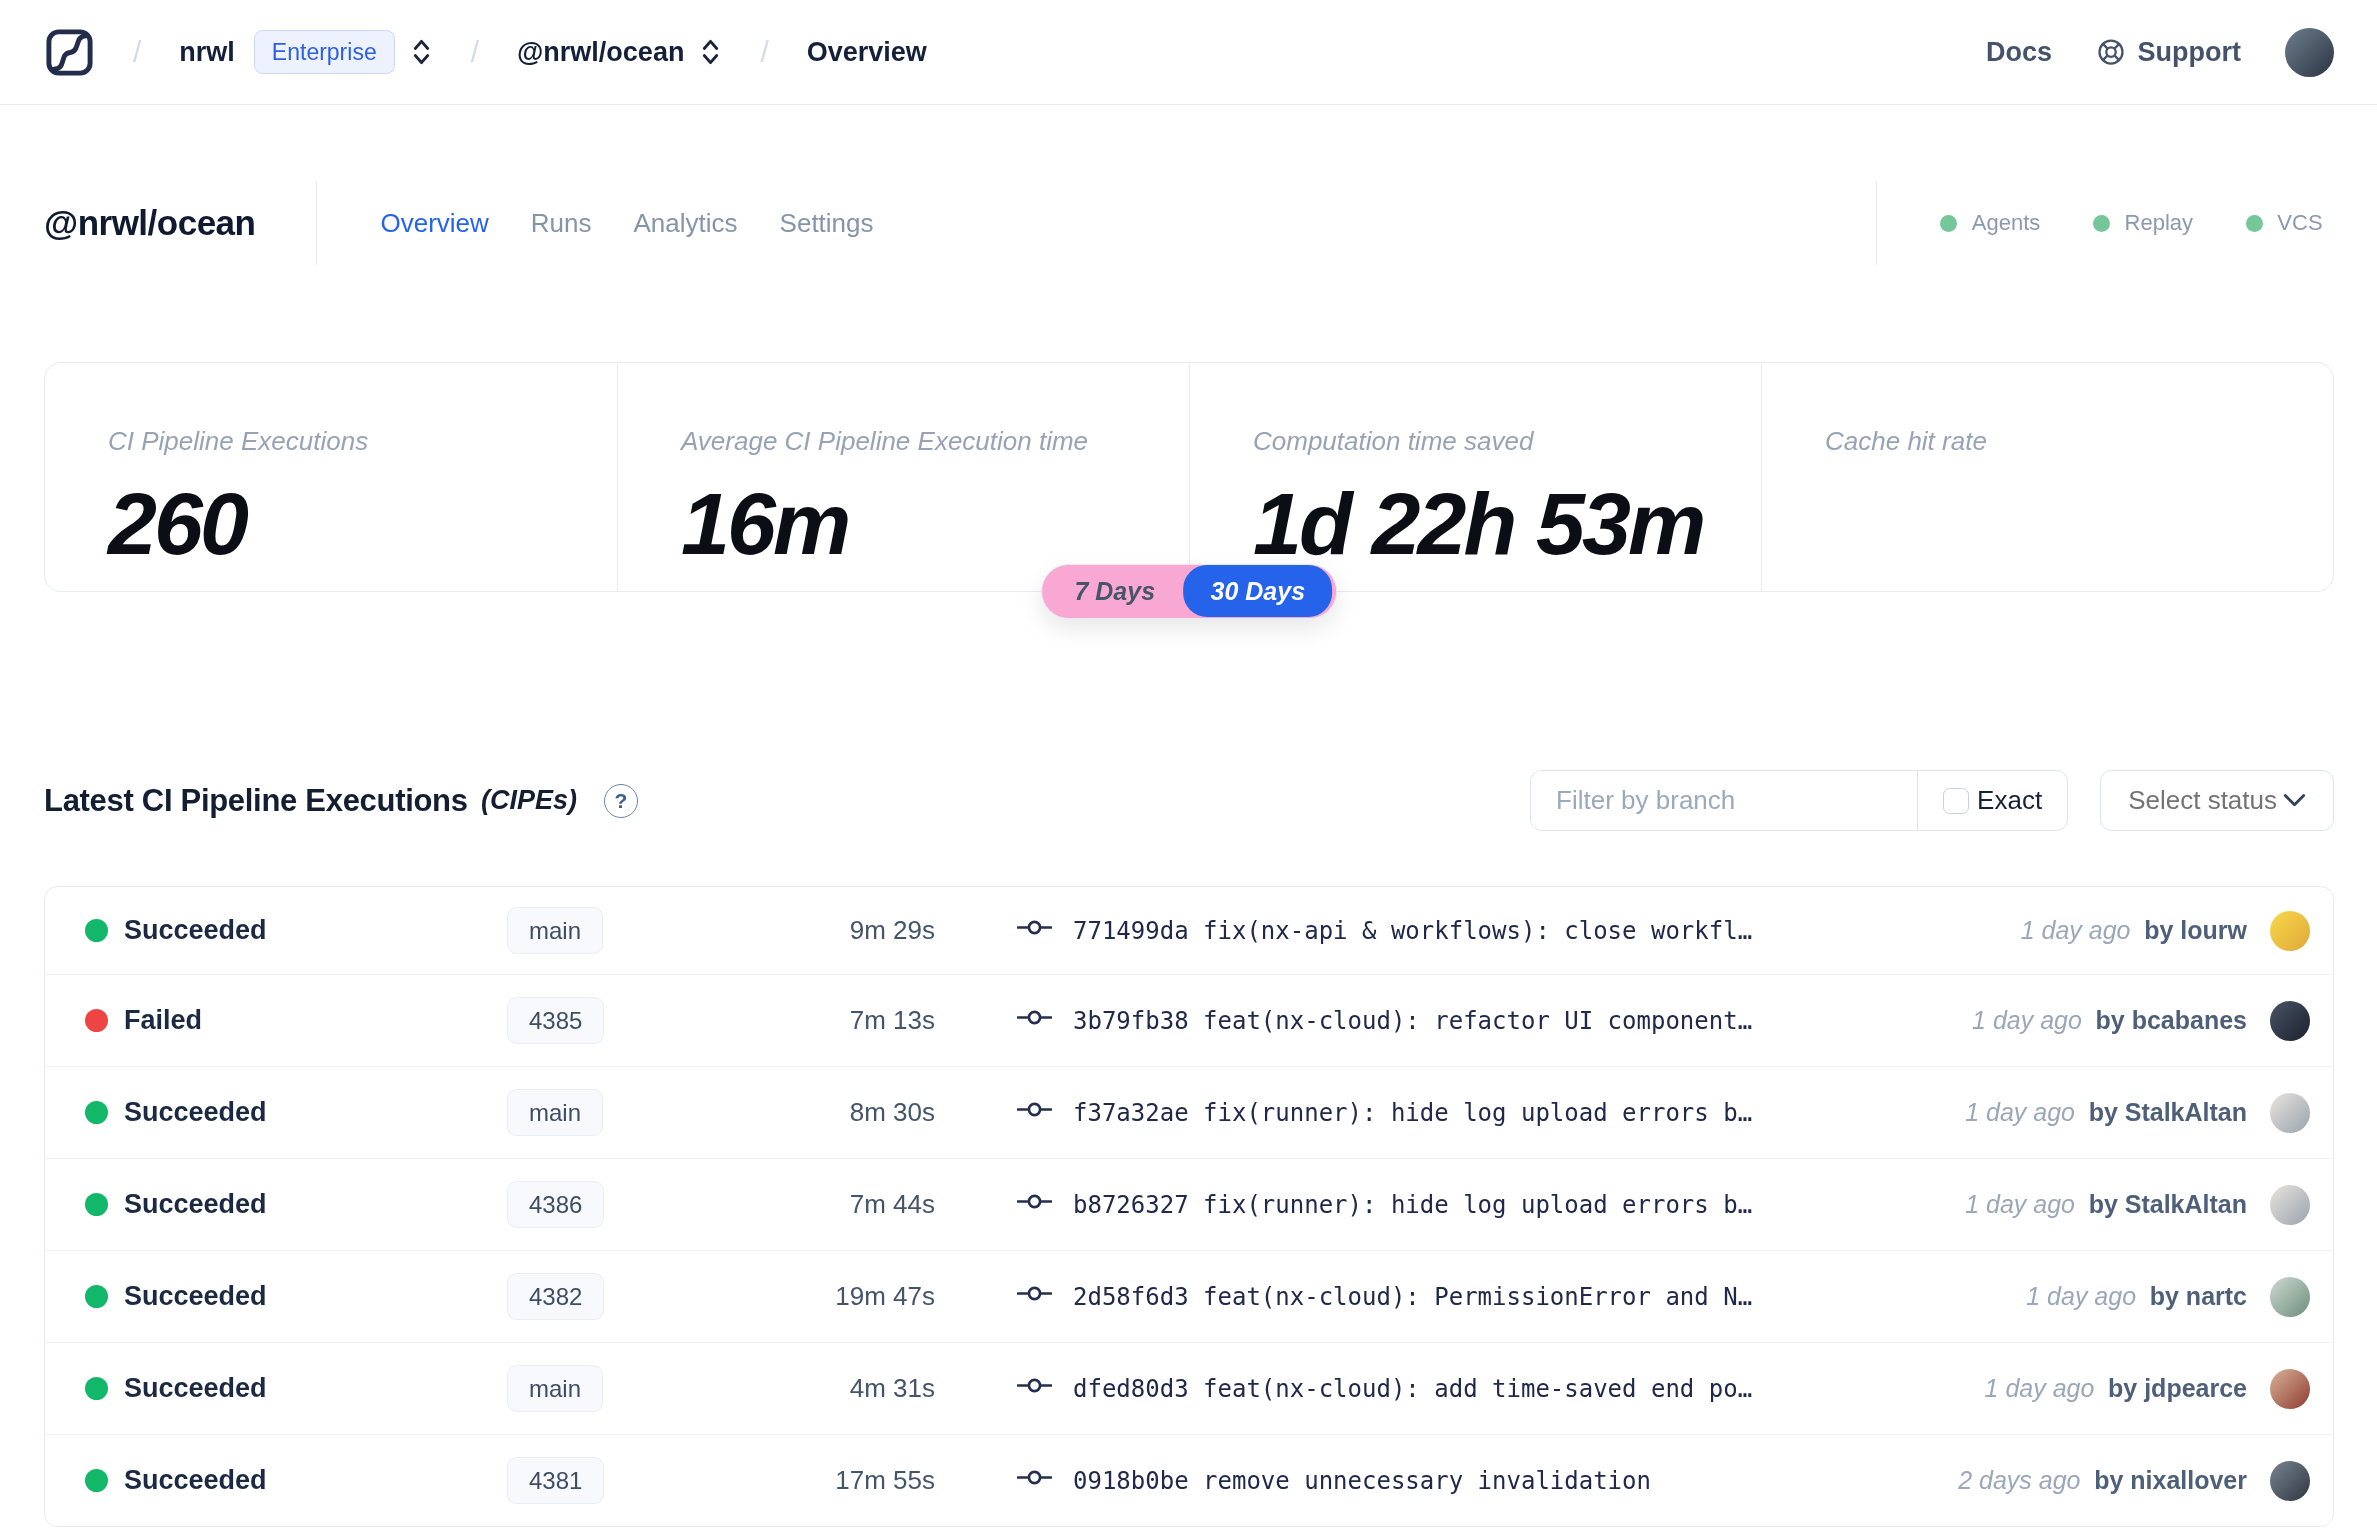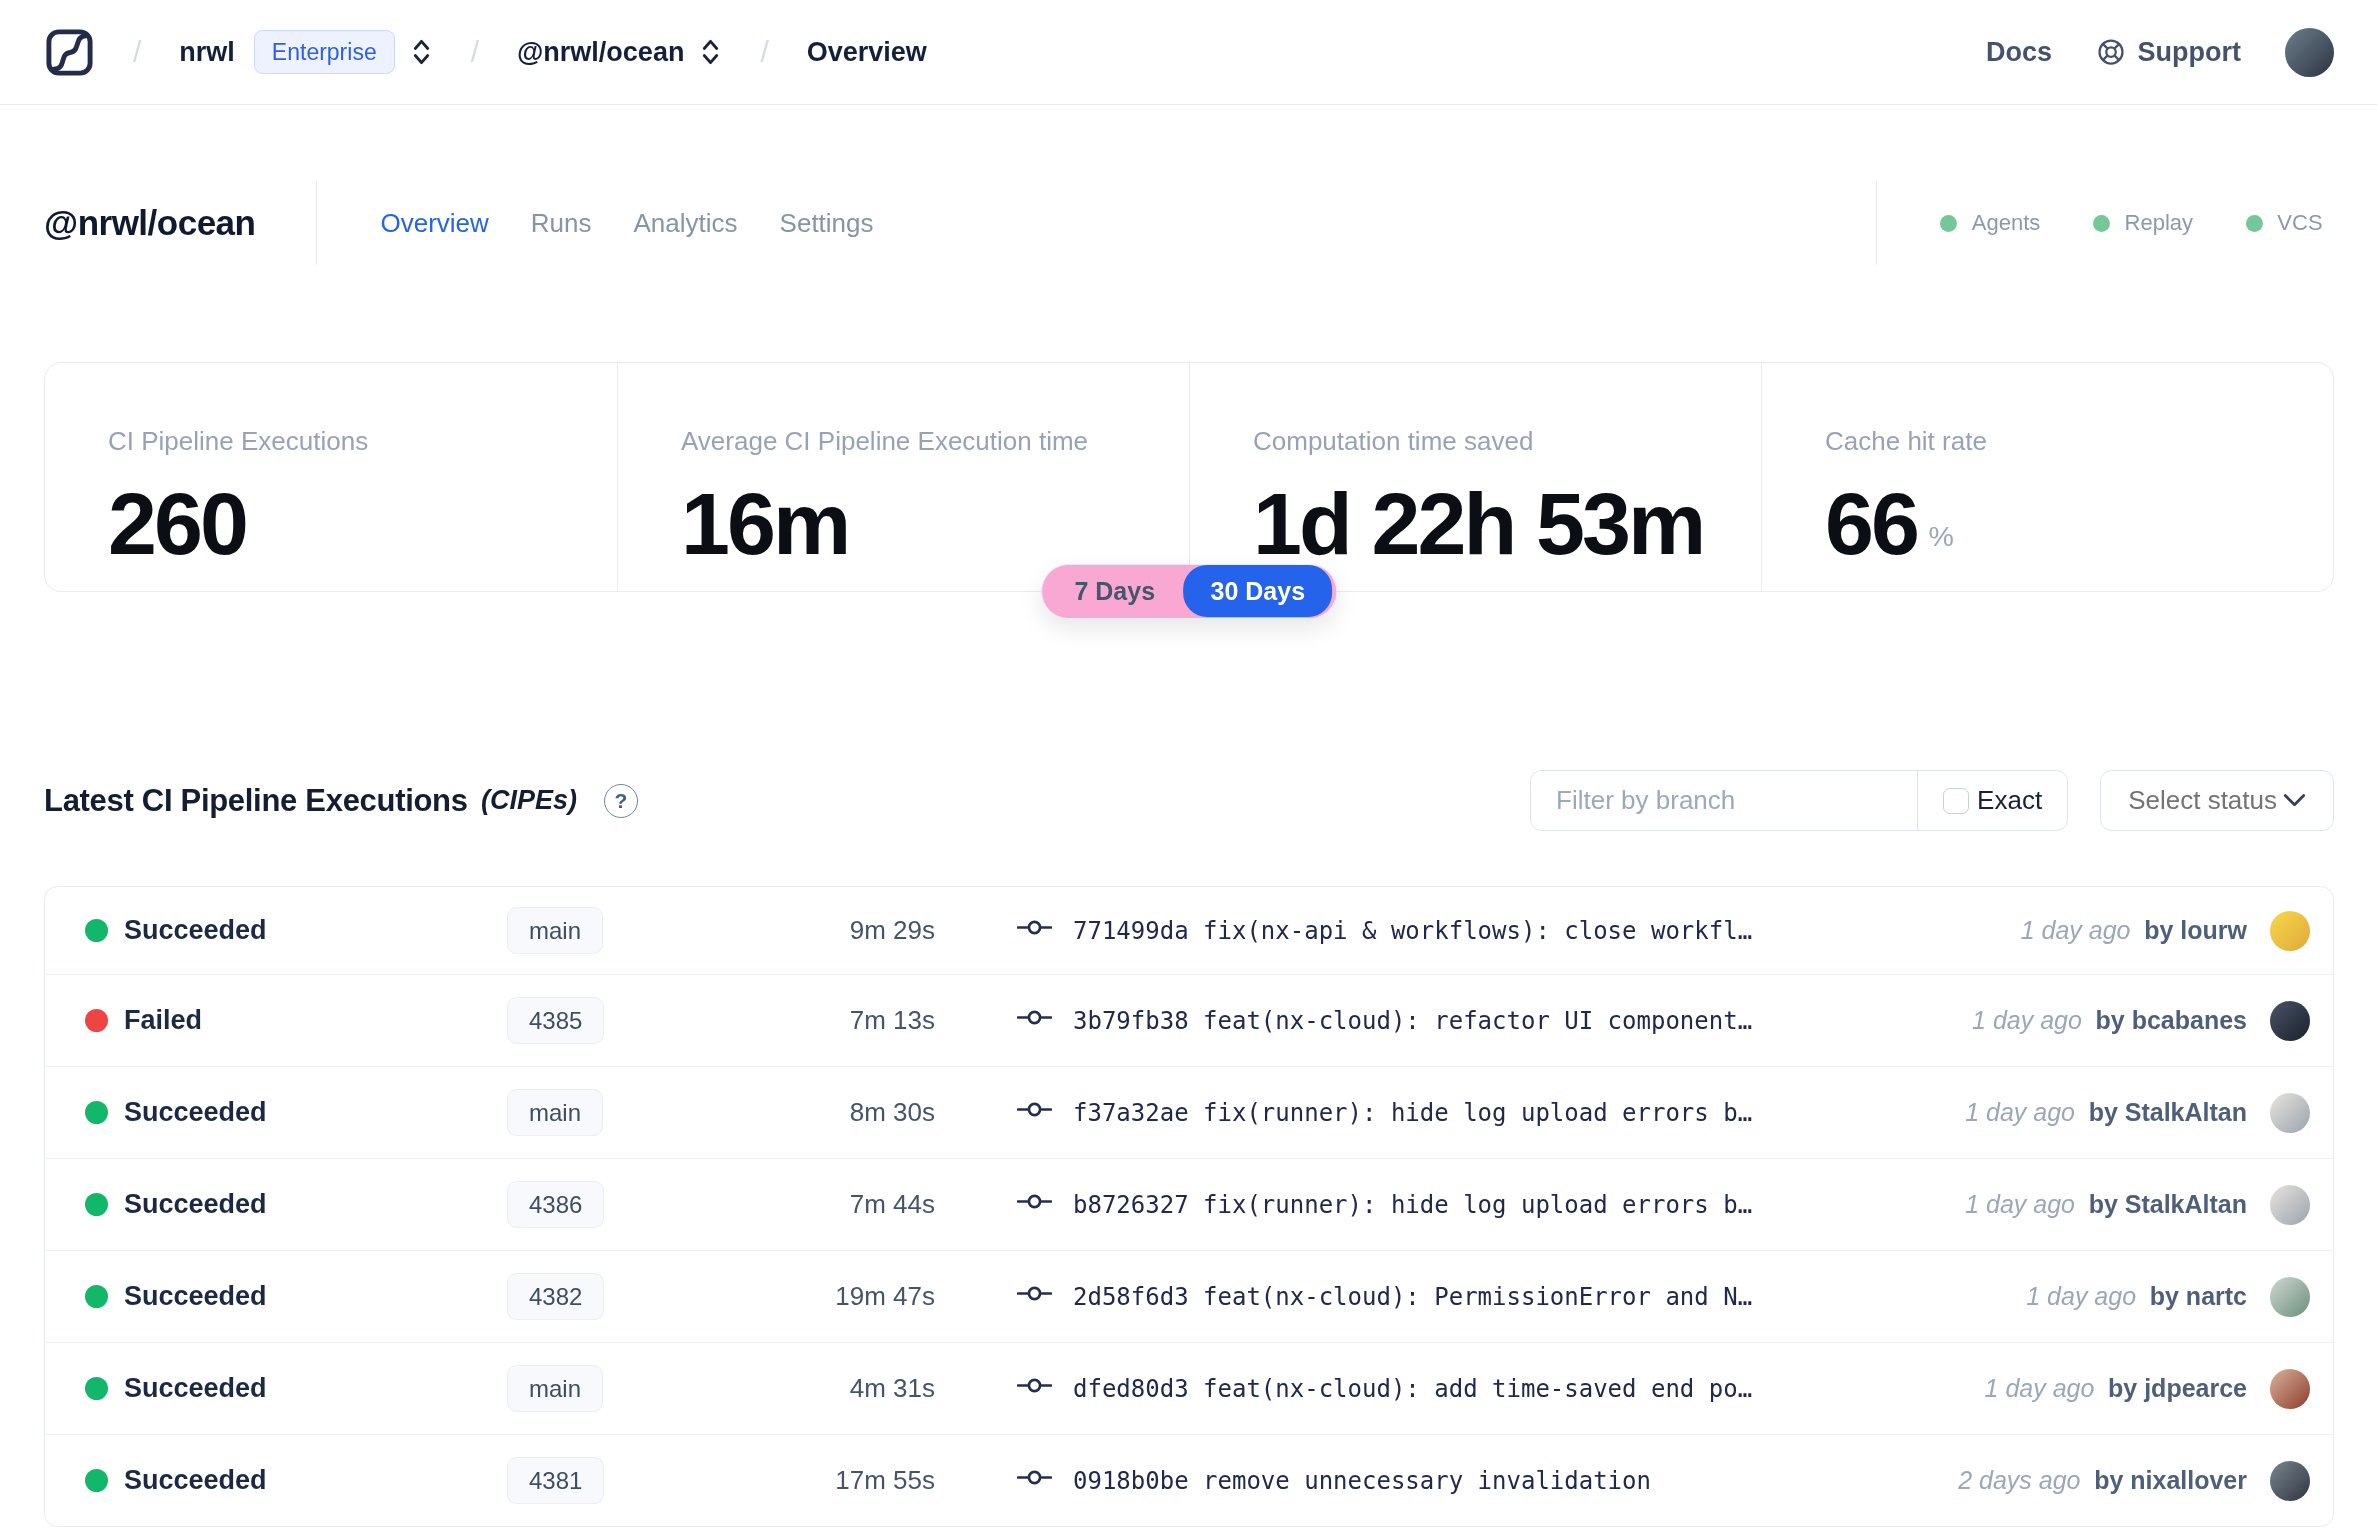--- a/index.html
+++ b/index.html
@@ -28,21 +28,21 @@
   .tabs { display:flex; align-items:center; gap:42px; }
   .tab { font-size:26px; color:#8595a9; cursor:pointer; }
   .tab.active { color:#2563eb; font-weight:500; }
   .spacer { flex:1; }
   .env-badges { display:flex; align-items:center; gap:53px; margin-left:63px; margin-right:11.4px; }
   .env { display:flex; align-items:center; gap:14.3px; font-size:22px; color:#8b99ad; }
   .env-dot { width:17px; height:17px; border-radius:50%; }
 
   
   .stats { margin:95px 44px 0; height:230px; border:1px solid #e7ebf0; border-radius:17px;
-    display:grid; grid-template-columns:repeat(4,1fr); position:relative; background:#fff; }
+    display:grid; grid-template-columns:repeat(4,1fr); position:relative; background:#fff;font-style:italic; }
   .stat { padding:63px 0 0 63px; }
   .stat + .stat { border-left:1px solid #e9edf2; }
   .stat-label { font-size:26px; color:#97a3b5; }
   .stat-value { margin-top:23px; font-size:88px; font-weight:800; color:#0b0e14;
     letter-spacing:-2.9px; line-height:1; white-space:nowrap; }
   .stat-suffix { font-size:28.5px; font-weight:400; color:#9aa7b8; letter-spacing:0;
     margin-left:11.4px; display:inline-block; transform:translateY(-7.6px); }
   .range-toggle { position:absolute; bottom:-27.6px; left:50%; transform:translateX(-50%);
     height:55px; background:#f9a8d4; border:1px solid #e7ebf0; border-radius:28.5px;
     box-shadow:0 9.5px 23px rgba(15,23,42,.10); display:flex; align-items:center; padding:3.8px;justify-content:flex-end; }
@@ -170,21 +170,20 @@
   <div class="stat">
     <div class="stat-label">Average CI Pipeline Execution time</div>
     <div class="stat-value">16m</div>
   </div>
   <div class="stat">
     <div class="stat-label">Computation time saved</div>
     <div class="stat-value">1d 22h 53m</div>
   </div>
   <div class="stat">
     <div class="stat-label">Cache hit rate</div>
-    <div class="stat-value"><span>66</span><span class="stat-suffix">%</span></div>
   </div>
   <div class="range-toggle">
     <span class="range-opt">7 Days</span>
     <span class="range-opt selected" style="background: rgb(37, 99, 235);">30 Days</span>
   </div>
 </div>
 
 <div class="exec-head">
   <span class="exec-title">Latest CI Pipeline Executions</span>
   <span class="exec-title-suffix">(CIPEs)</span>

